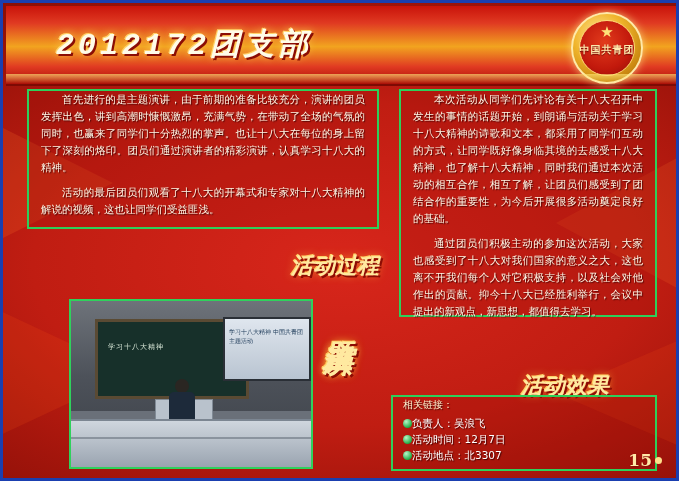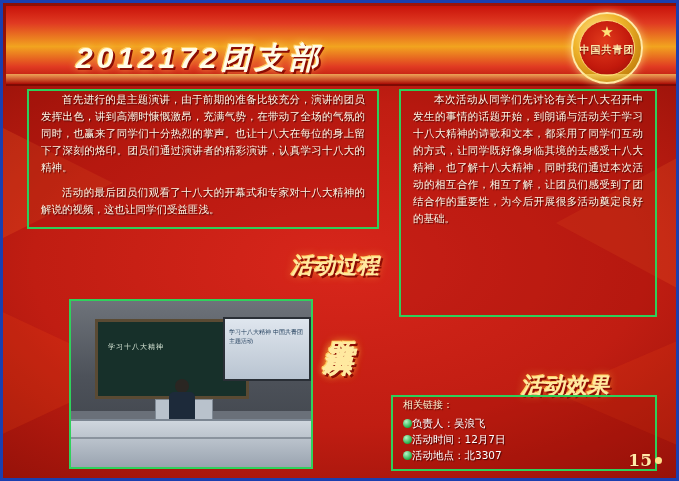--- a/index.html
+++ b/index.html
@@ -22,31 +22,30 @@
   .banner{
     position:absolute;left:3px;top:3px;width:673px;height:78px;
     background:linear-gradient(180deg,#c9130a 0%,#e03a22 22%,#f2a41f 52%,#e03a22 78%,#a90d05 100%);
     border-bottom:2px solid #7d0a04;
   }
   .banner:after{
     content:"";position:absolute;left:0;right:0;bottom:0;height:10px;
     background:linear-gradient(180deg,rgba(255,230,120,.65),rgba(255,160,30,0));
   }
   .banner-title{
-    position:absolute;left:50px;top:32px;
-    font-family:Liberation Sans, sans-serif;
+    position:absolute;left:50px;top:18px;
+    font-family:Liberation Mono, monospace;
     font-size:30px;font-weight:bold;font-style:italic;
     letter-spacing:4px;
     color:#fffbe8;
     text-shadow:
       2px 2px 0 #8b0d04,
       -1px -1px 0 #ffd36a,
       0 0 9px rgba(255,210,90,.9);
     white-space:nowrap;
-    margin-left:20px;
   }
   
   .emblem{
     position:absolute;right:36px;top:6px;width:72px;height:72px;
   }
   .emblem .ring{
     position:absolute;inset:0;border-radius:50%;
     background:radial-gradient(circle at 38% 32%, #ffe69a 0%, #f0b52c 40%, #c8860f 75%, #8a5a06 100%);
     border:2px solid #ffe9a8;
     box-shadow:0 0 8px rgba(255,220,130,.8);
@@ -184,20 +183,21 @@
     </div>
   </div>
 
   <div class="textbox" id="left-text">
     <p>首先进行的是主题演讲，由于前期的准备比较充分，演讲的团员发挥出色，讲到高潮时慷慨激昂，充满气势，在带动了全场的气氛的同时，也赢来了同学们十分热烈的掌声。也让十八大在每位的身上留下了深刻的烙印。团员们通过演讲者的精彩演讲，认真学习十八大的精神。</p>
     <p>活动的最后团员们观看了十八大的开幕式和专家对十八大精神的解说的视频，这也让同学们受益匪浅。</p>
   </div>
 
   <div class="textbox" id="right-text">
     <p>本次活动从同学们先讨论有关十八大召开中发生的事情的话题开始，到朗诵与活动关于学习十八大精神的诗歌和文本，都采用了同学们互动的方式，让同学既好像身临其境的去感受十八大精神，也了解十八大精神，同时我们通过本次活动的相互合作，相互了解，让团员们感受到了团结合作的重要性，为今后开展很多活动奠定良好的基础。</p>
+    <p>通过团员们积极主动的参加这次活动，大家也感受到了十八大对我们国家的意义之大，这也离不开我们每个人对它积极支持，以及社会对他作出的贡献。抑今十八大已经胜利举行，会议中提出的新观点，新思想，都值得去学习。</p>
   </div>
 
   <div class="photo">
     <div class="ph-room"></div>
     <div class="ph-board">
       <div class="chalk">学习十八大精神</div>
     </div>
     <div class="ph-screen">
       <div class="scr-txt">学习十八大精神 中国共青团主题活动</div>
     </div>

